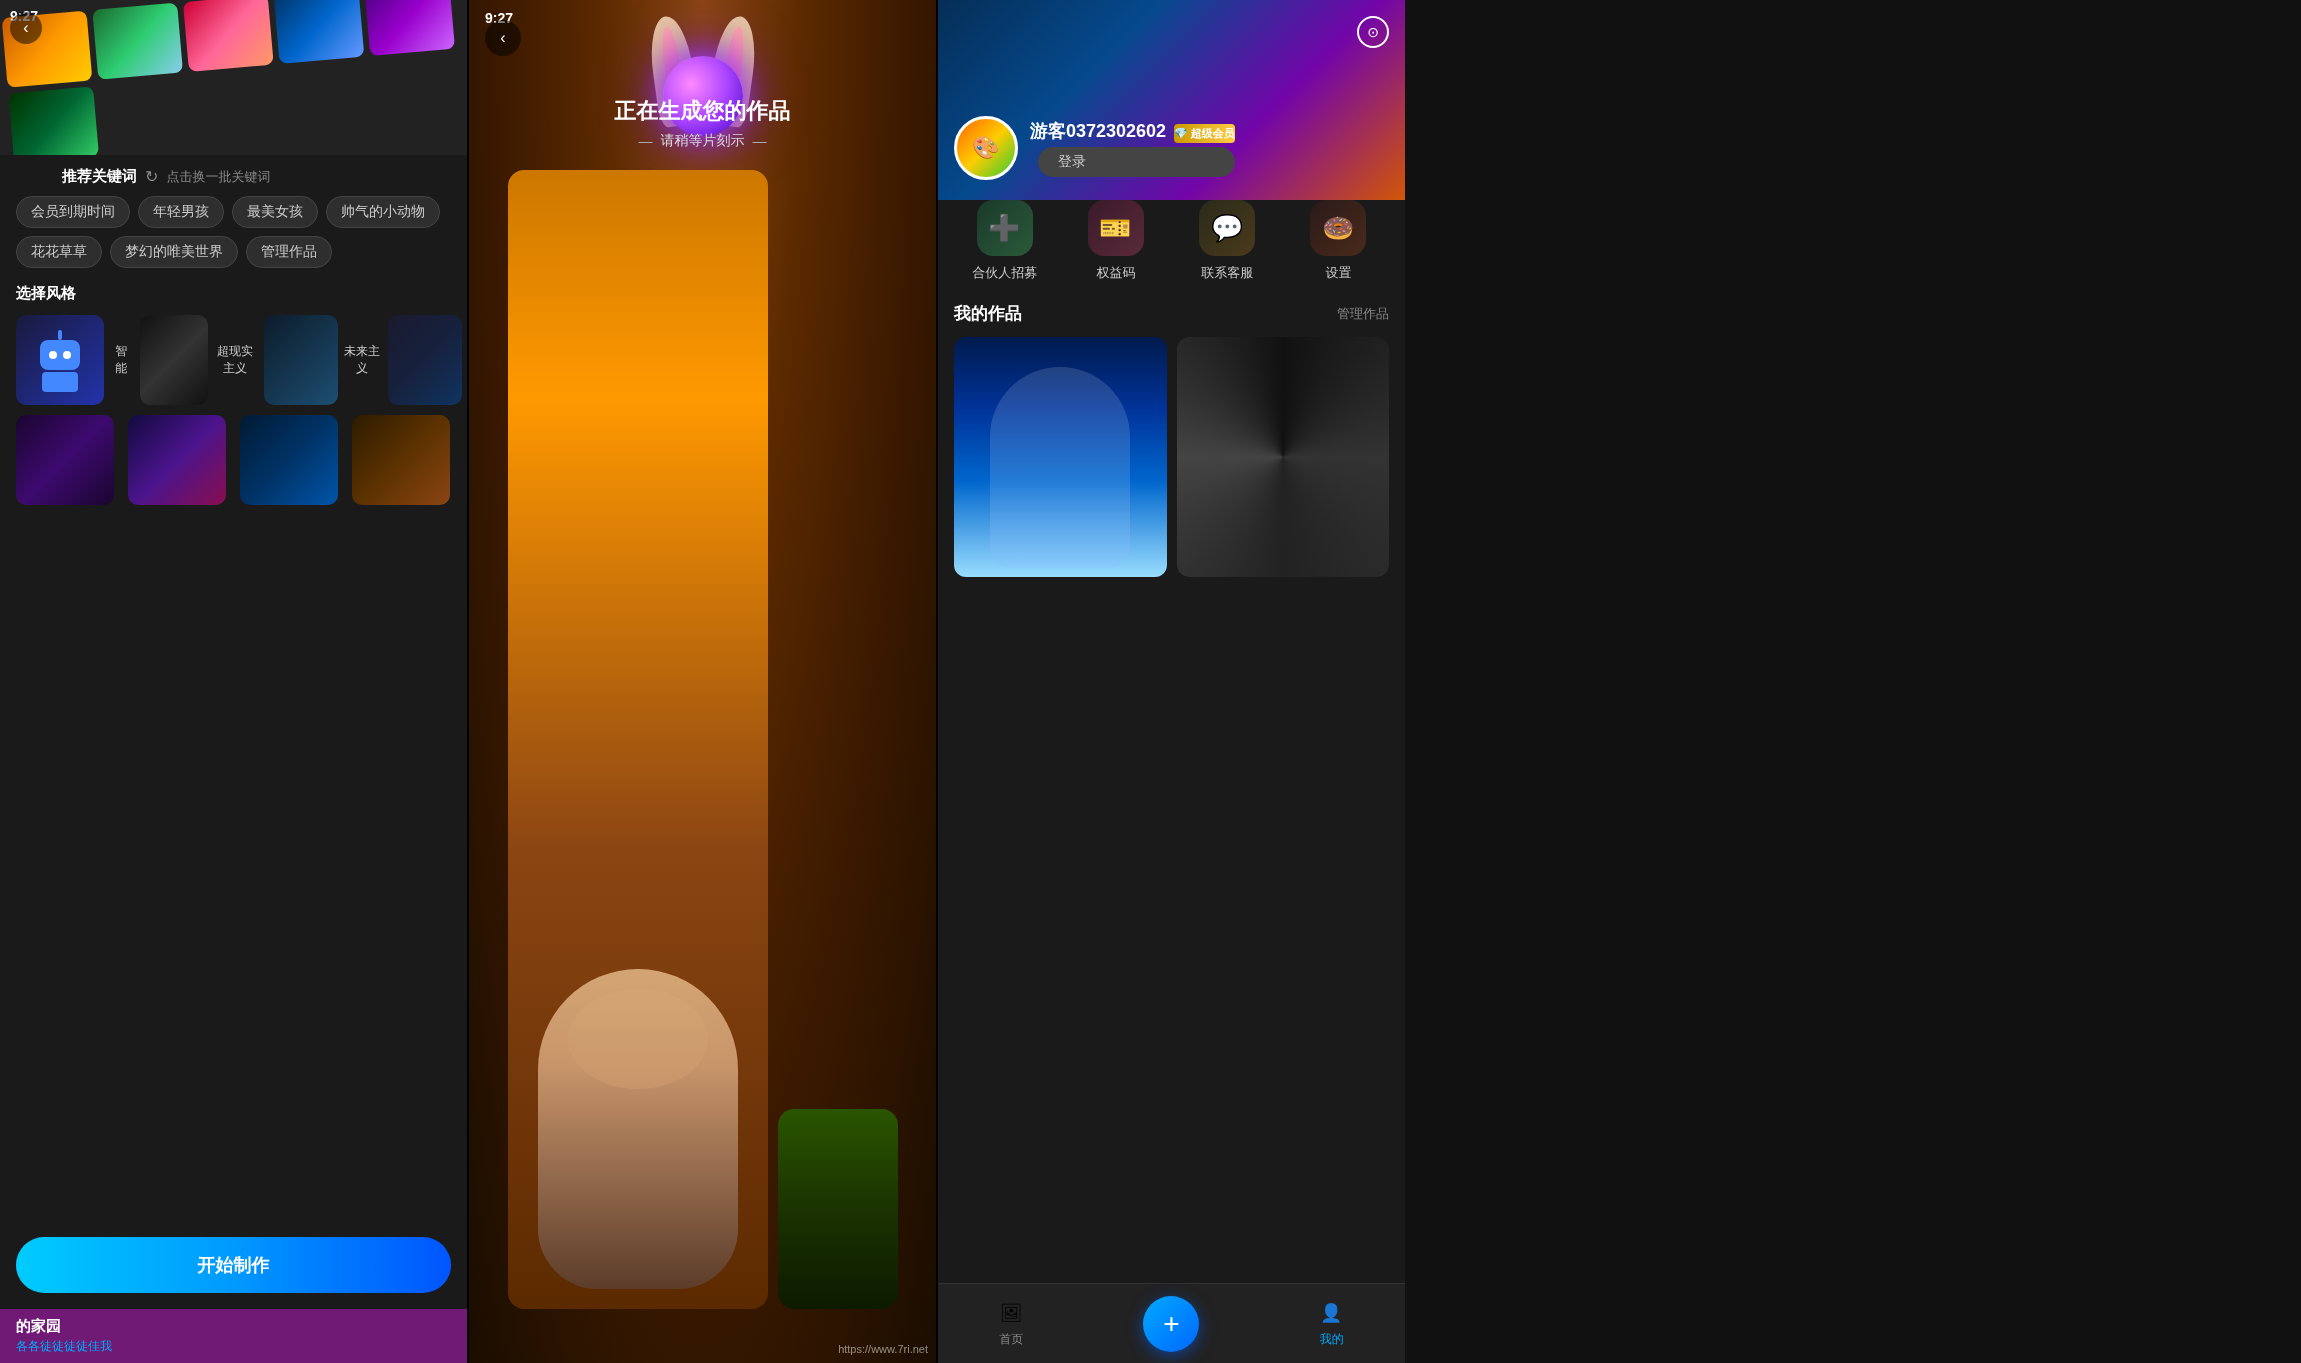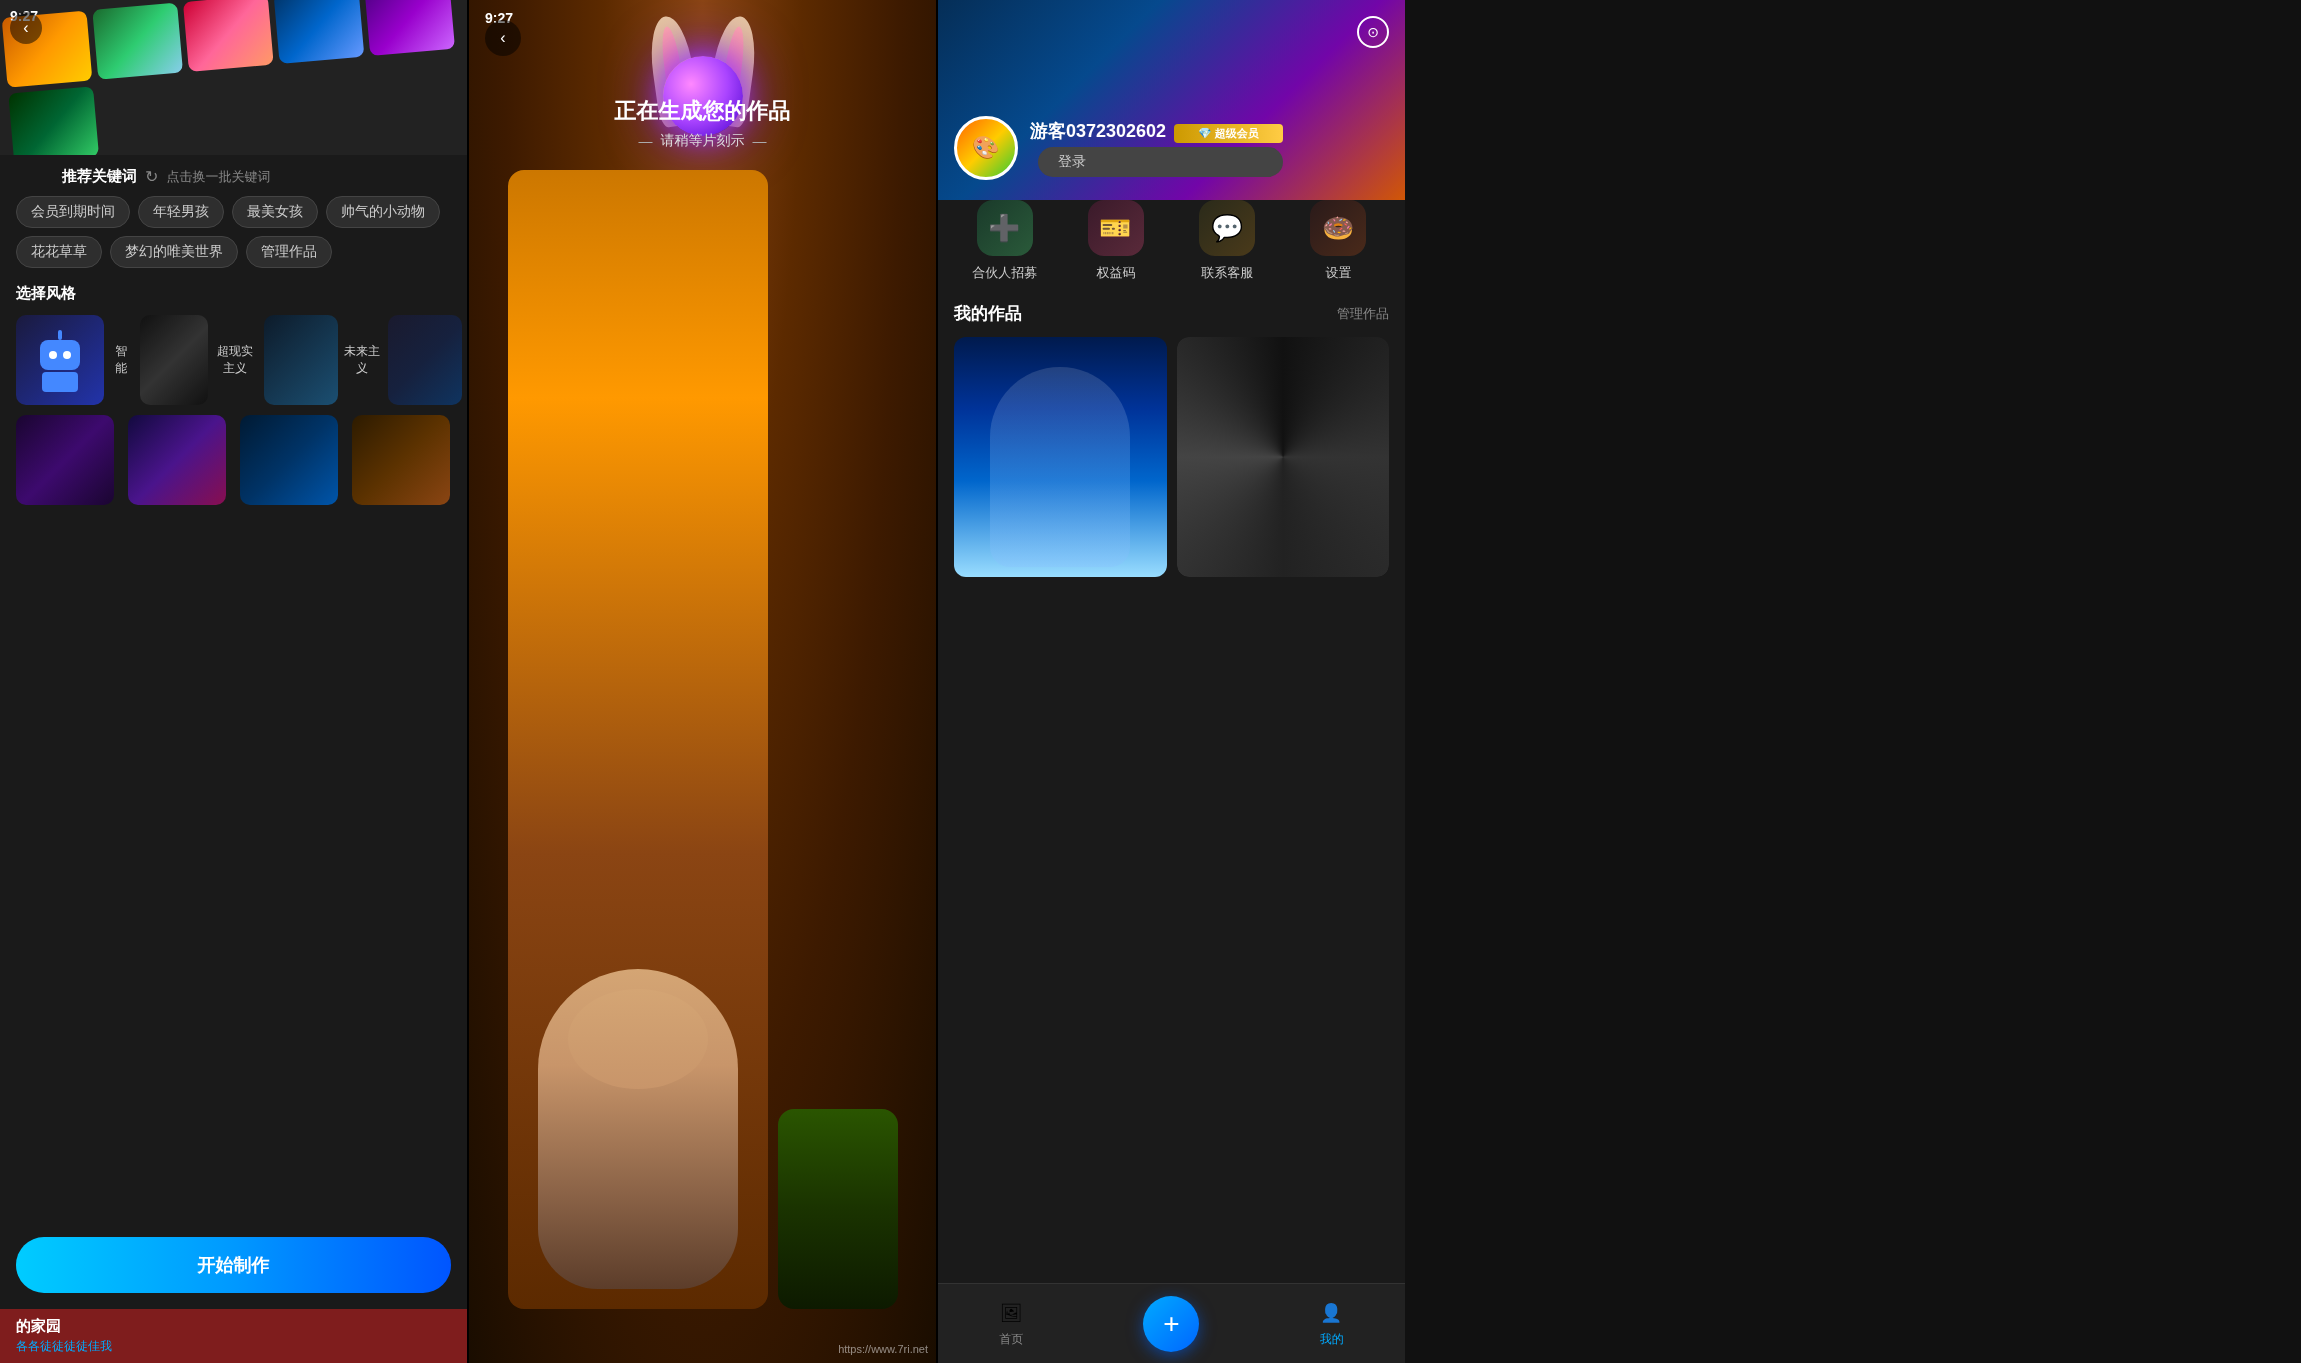--- a/index.html
+++ b/index.html
@@ -400,21 +400,21 @@
       color: #fff;
       font-size: 18px;
       font-weight: bold;
       display: flex;
       align-items: flex-end;
       gap: 8px;
     }
     .p3-vip-badge {
       background: linear-gradient(90deg, #cc9900, #ffcc44);
       border-radius: 4px;
-      padding: 2px 24px;
+      padding: 2px 0;
       color: #fff;
       font-size: 11px;
       display: flex;
       align-items: center;
       gap: 3px;
     }
     .p3-login-btn {
       background: #444;
       border-radius: 16px;
       padding: 6px 20px;
@@ -623,21 +623,21 @@
       font-size: 11px;
       z-index: 100;
     }
 
     
     ::-webkit-scrollbar { display: none; }
 
     
     .bottom-text-area {
       padding: 8px 16px;
-      background: #7f1d1d;
+      background: #701a75;
     }
     .bottom-title {
       color: #fff;
       font-size: 15px;
       font-weight: bold;
     }
     .bottom-sub {
       color: #00aaff;
       font-size: 12px;
       margin-top: 2px;

